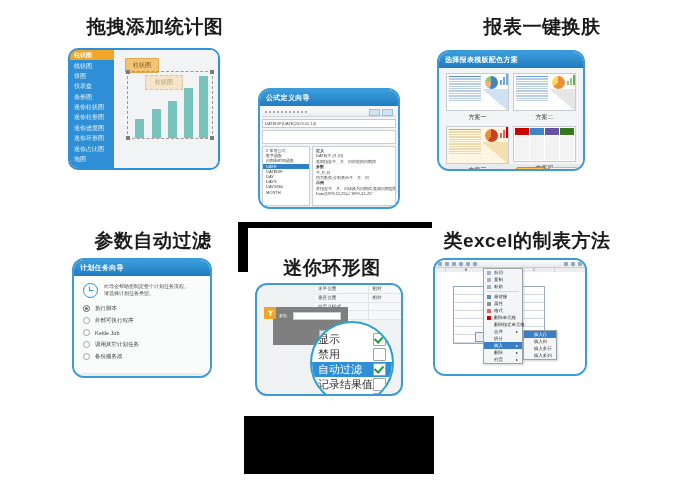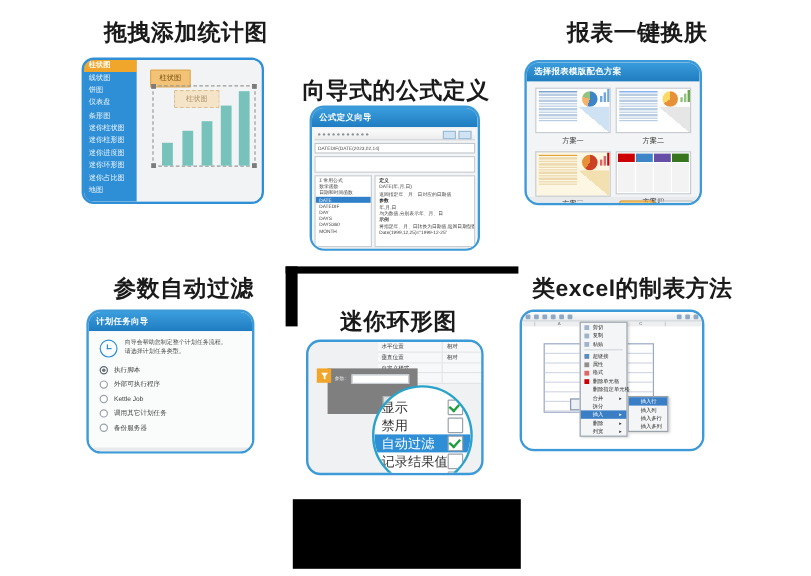--- a/index.html
+++ b/index.html
@@ -237,23 +237,20 @@
 
         <div class="bar" style="left:7px;width:9px;height:19px;"></div>
         <div class="bar" style="left:24px;width:9px;height:29px;"></div>
         <div class="bar" style="left:40px;width:9px;height:37px;"></div>
         <div class="bar" style="left:56px;width:9px;height:50px;"></div>
         <div class="bar" style="left:71px;width:9px;height:62px;"></div>
       </div>
     </div>
   </div>
 
-  <div class="abs" style="left:245px;top:63px;width:170px;">
-    <div class="heading">向导式的公式定义</div>
-  </div>
 
   <div class="abs panel-soft" style="left:258px;top:88px;width:142px;height:121px;">
     <div class="dlg-title">公式定义向导</div>
 
     <div class="dlg-body" style="height:100px;position:relative;padding:2px;">
       <div class="fw-toolbar">
         <span class="fw-dot"></span>
         <span class="fw-dot"></span>
         <span class="fw-dot"></span>
         <span class="fw-dot"></span>
@@ -299,21 +296,21 @@
         </div>
       </div>
     </div>
 
     <div class="dlg-foot">
       
       
     </div>
   </div>
 
-  <div class="abs" style="left:443px;top:14px;width:176px;">
+  <div class="abs" style="left:454px;top:14px;width:176px;">
     <div class="heading">报表一键换肤</div>
   </div>
 
   <div class="abs panel-soft" style="left:437px;top:50px;width:148px;height:121px;">
     <div class="dlg-title">选择报表模版配色方案</div>
 
     <div class="dlg-body" style="height:96px;">
       <div class="sk-grid">
 
         <div class="sk-cell">

